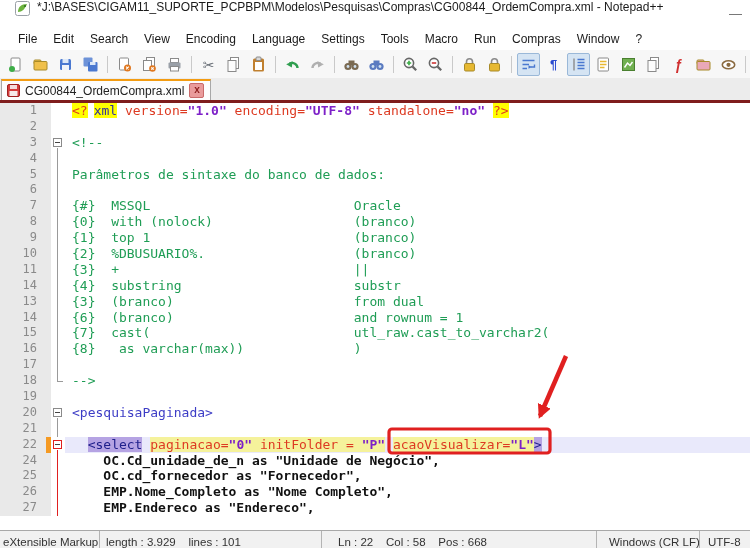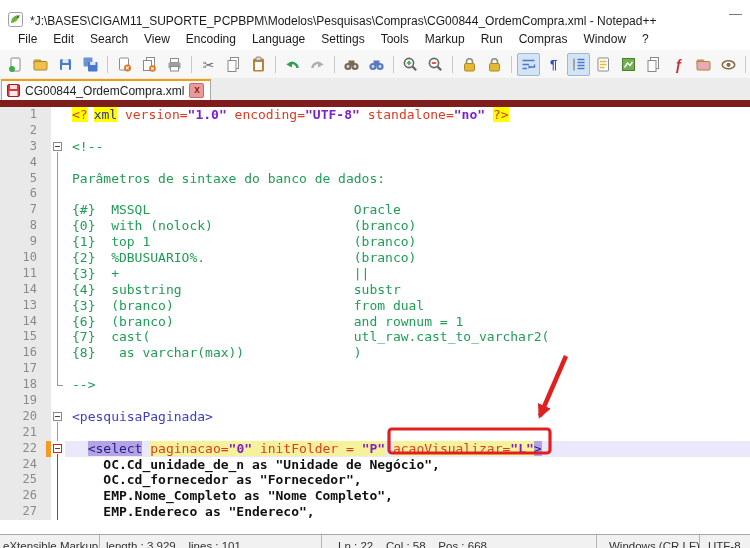--- a/index.html
+++ b/index.html
@@ -1,41 +1,41 @@
 <!DOCTYPE html>
 <html><head>
 <meta charset="utf-8">
 <style>
   html,body{margin:0;padding:0;}
   body{width:750px;height:548px;overflow:hidden;background:#fff;
        font-family:"Liberation Sans",sans-serif;position:relative;}
 
   
-  .titlebar{height:28px;display:flex;align-items:flex-end;background:#ffffff;
-            padding-left:7px;position:relative;}
+  .titlebar{height:28px;display:flex;align-items:flex-start;background:#ffffff;
+            padding-left:14px;position:relative;}
   .titlebar .appicon{width:17px;height:17px;margin-right:6px;flex:0 0 auto;}
   .titlebar .title{font-size:12px;color:#1a1a1a;white-space:nowrap;}
   .titlebar .minbtn{position:absolute;right:8px;top:9px;color:#666;font-size:13px;line-height:10px;}
 
   
   .menubar{height:22px;display:flex;align-items:center;background:#fff;padding-left:10px;}
   .menuitem{font-size:12px;color:#1a1a1a;padding:3px 8px;white-space:nowrap;}
 
   
   .toolbar{height:28px;display:flex;align-items:center;background:#f7f7f7;
            padding-left:3px;overflow:hidden;white-space:nowrap;}
   .tbtn{width:21px;height:21px;display:inline-flex;align-items:center;justify-content:center;
         margin:0 1px;border:1px solid transparent;border-radius:2px;flex:0 0 auto;}
   .tbtn.pressed{background:#d5e4f3;border-color:#9ab8d8;}
   .tbtn svg{width:17px;height:17px;display:block;}
   .tsep{width:1px;height:17px;background:#c9c9c9;margin:0 4px;flex:0 0 auto;}
 
   
   .tabbar{height:22px;background:#ececec;display:flex;align-items:flex-end;
-          border-bottom:7px solid #7f1d1d;}
+          border-bottom:3px solid #7f1d1d;}
   .tab{height:21px;display:flex;align-items:center;gap:5px;background:#fdfdfd;
        border:1px solid #a8a8a8;border-bottom:none;border-top:2px solid #f39c12;
        padding:0 6px 0 5px;margin-left:1px;box-sizing:border-box;}
   .tab .tablabel{font-size:12px;color:#222;white-space:nowrap;}
   .tab .closebox{width:13px;height:13px;background:#e99b9b;border:1px solid #c96a6a;
        border-radius:2px;color:#8d1f1f;font-size:10px;line-height:11px;text-align:center;
        font-weight:bold;}
 
   
   .editor{position:relative;height:427px;background:#fff;overflow:hidden;
@@ -100,21 +100,21 @@
 
 <div class="menubar" id="menubar">
     <span class="menuitem">File</span>
     <span class="menuitem">Edit</span>
     <span class="menuitem">Search</span>
     <span class="menuitem">View</span>
     <span class="menuitem">Encoding</span>
     <span class="menuitem">Language</span>
     <span class="menuitem">Settings</span>
     <span class="menuitem">Tools</span>
-    <span class="menuitem">Markup</span>
+    <span class="menuitem">Macro</span>
     <span class="menuitem">Run</span>
     <span class="menuitem">Compras</span>
     <span class="menuitem">Window</span>
     <span class="menuitem">?</span>
   </div>
 
 <div class="toolbar" id="toolbar">
     <div class="tbtn">
       <svg viewBox="0 0 17 17">
         <rect x="4" y="2" width="9" height="13" rx="1" fill="#fff" stroke="#8a8a8a"></rect>

